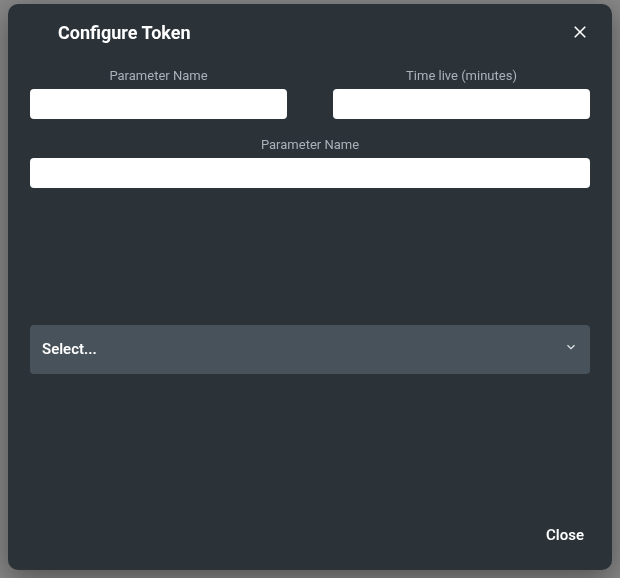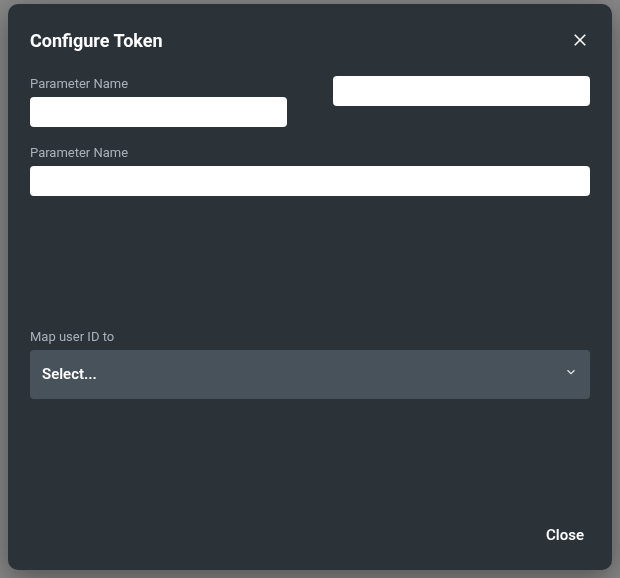--- a/index.html
+++ b/index.html
@@ -26,21 +26,22 @@
     border-radius: 10px;
     display: flex;
     flex-direction: column;
     box-shadow: 0 8px 30px rgba(0,0,0,0.4);
     overflow: hidden;
   }
   .modal-header {
     display: flex;
     align-items: center;
     justify-content: space-between;
-    padding: 22px 18px 14px 22px;
+    padding: 14px 18px 14px 22px;
+    margin-left: 28px;
   }
   .modal-title {
     color: #ffffff;
     font-size: 18px;
     font-weight: 700;
   }
   .close-btn {
     width: 28px;
     height: 28px;
     display: flex;
@@ -73,20 +74,21 @@
     gap: 6px;
     flex: 1;
     min-width: 0;
   }
   .field.half {
     flex: 0 0 calc(50% - 23px);
   }
   .label {
     color: #a9b2b8;
     font-size: 13px;
+    text-align: center;
   }
   .input {
     height: 30px;
     border-radius: 4px;
     border: none;
     background: #ffffff;
     padding: 0 10px;
     font-size: 14px;
     color: #333;
     outline: none;
@@ -161,31 +163,31 @@
   </div>
 
   <div class="modal-body">
 
     <div class="row">
       <div class="field half">
         <div class="label">Parameter Name</div>
         <input class="input" type="text" value="" style="">
       </div>
       <div class="field half">
+        <div class="label">Time live (minutes)</div>
         <input class="input" type="text" value="" style="">
       </div>
     </div>
 
     <div class="field">
       <div class="label">Parameter Name</div>
       <input class="input" type="text" value="" style="">
     </div>
 
     <div class="field">
-      <div class="label">Map user ID to</div>
       <div class="select">
         <span>Select...</span>
         <span class="chevron">
           <svg viewBox="0 0 24 24">
               <polyline points="6 9 12 15 18 9"></polyline>
             </svg>
         </span>
       </div>
     </div>
 

